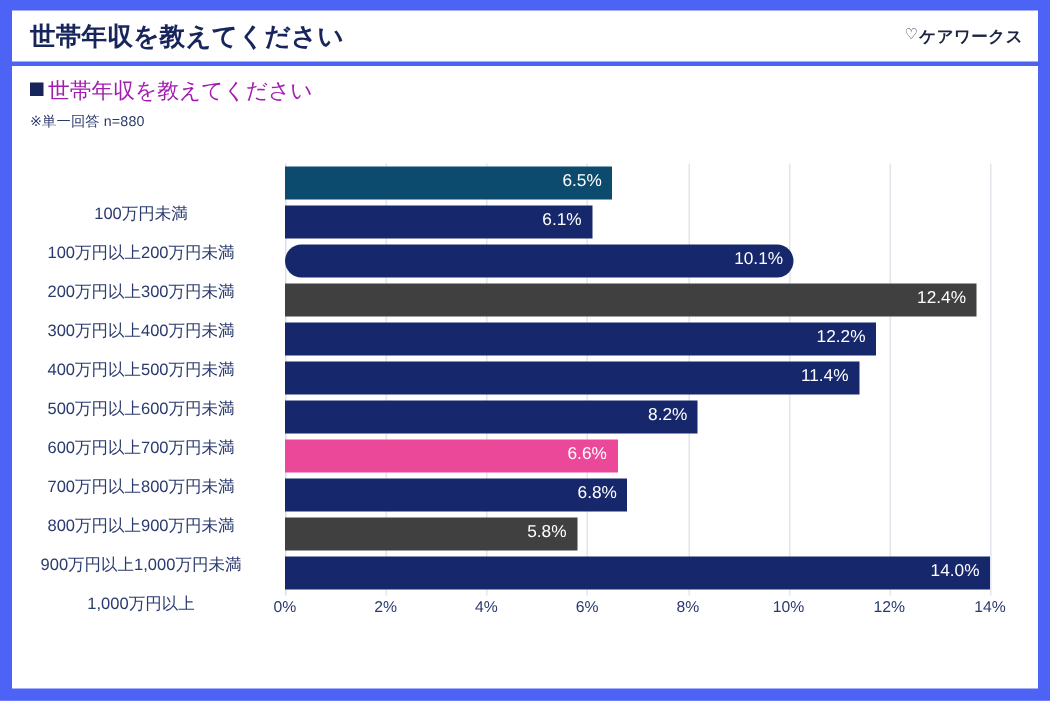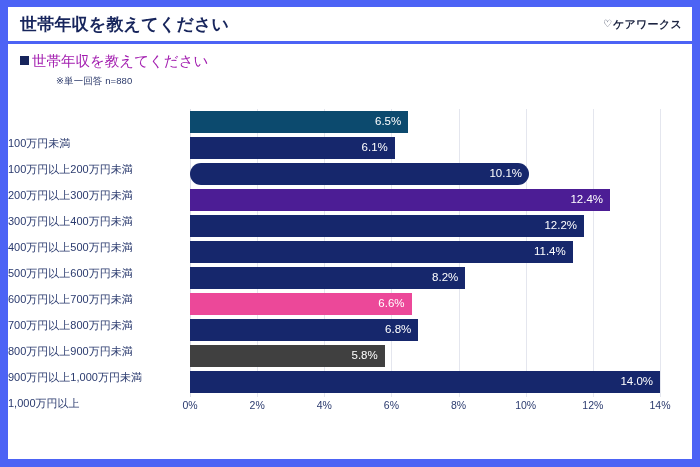--- a/index.html
+++ b/index.html
@@ -76,21 +76,20 @@
     margin-right: 3px;
     position: relative; top: -1px;
   }
 
   #note {
     margin-top: 5px;
     font-size: 9.5px;
     color: #2c3a6b;
     letter-spacing: 0.1px;
     white-space: nowrap;
-    margin-left: 36px;
   }
 
   
   #chart {
     position: absolute;
     left: 0;
     top: 98px;
     width: 684px;
     height: 320px;
   }
@@ -122,21 +121,21 @@
 
   .row {
     position: relative;
     height: 26px;
     display: flex;
     align-items: center;
   }
 
   .cat-label {
     width: 178px;
-    text-align: left;
+    text-align: center;
     padding-right: 6px;
     font-size: 11px;
     color: #2a3a6e;
     white-space: nowrap;
     line-height: 1;
     margin-top: 43px;
   }
 
   .bar-wrap {
     position: relative;
@@ -235,21 +234,21 @@
             <div class="cat-label">200万円以上300万円未満</div>
             <div class="bar-wrap">
               <div class="bar" style="width: 339.071px; background: rgb(22, 39, 108); border-radius: 11px;">
                 <span class="bar-value">10.1%</span>
               </div>
             </div>
           </div>
           <div class="row">
             <div class="cat-label">300万円以上400万円未満</div>
             <div class="bar-wrap">
-              <div class="bar" style="width: 420px; background: #4c1d95;">
+              <div class="bar" style="width: 461px; background: #404040;">
                 <span class="bar-value">12.4%</span>
               </div>
             </div>
           </div>
           <div class="row">
             <div class="cat-label">400万円以上500万円未満</div>
             <div class="bar-wrap">
               <div class="bar" style="width: 394px; background: rgb(22, 39, 108);">
                 <span class="bar-value">12.2%</span>
               </div>

